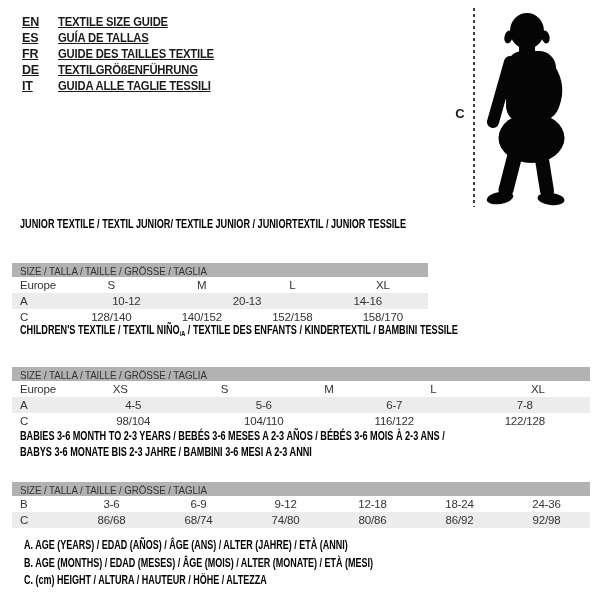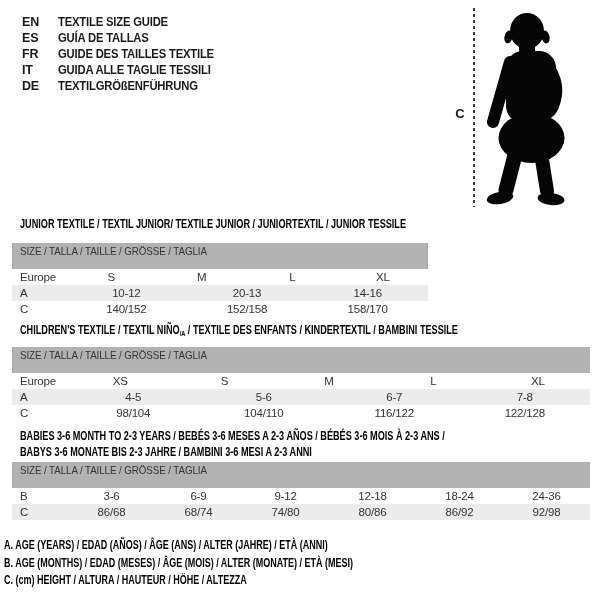--- a/index.html
+++ b/index.html
@@ -13,80 +13,80 @@
   body{
     position:relative;
     width:600px;height:600px;
     background:#ffffff;
     font-family:"Liberation Sans","DejaVu Sans",sans-serif;
     color:var(--text,#1a1a1a);
     overflow:hidden;
   }
   
   .lang-block{position:absolute;left:22px;top:14px;}
-  .lang-row{display:flex;height:16px;line-height:16px;align-items:flex-start;}
+  .lang-row{display:flex;height:16px;line-height:16px;align-items:flex-start;text-decoration:underline;}
   .lang-code{width:36px;font-size:12.5px;font-weight:bold;letter-spacing:-0.2px;}
   .lang-label{display:inline-block;font-size:12.5px;font-weight:bold;white-space:nowrap;
     transform:scaleX(0.9);transform-origin:left center;letter-spacing:-0.2px;}
   
   .figure-line{position:absolute;left:473px;top:8px;width:2px;height:199px;
     background:repeating-linear-gradient(to bottom,#3c3c3c 0 3px,transparent 3px 6px);}
   .c-marker{position:absolute;left:452px;top:106px;width:16px;text-align:center;
     font-size:13px;font-weight:600;}
   .baby-svg{position:absolute;left:480px;top:7px;width:95px;height:200px;}
   
   .t-title{position:absolute;left:20px;font-size:12.5px;font-weight:bold;white-space:nowrap;
     transform:scaleX(0.73);transform-origin:left top;line-height:16px;color:#000;}
   .t-title .sub{font-size:0.62em;vertical-align:-0.28em;}
   
   .size-table{position:absolute;left:12px;}
-  .band{height:26px;line-height:14px;background:var(--band-bg,#b2b2b2);
-    padding-left:8px;overflow:hidden;}
+  .band{height:14px;line-height:14px;background:var(--band-bg,#b2b2b2);
+    padding-left:8px;overflow:hidden;margin-top:20px;}
   .band span{display:inline-block;font-size:11.5px;color:#333;white-space:nowrap;
     transform:scaleX(0.85);transform-origin:left center;letter-spacing:-0.1px;}
   .srow{display:flex;height:16px;line-height:16px;font-size:11.5px;color:#333;
     letter-spacing:-0.2px;}
   .srow.alt{background:var(--alt-row-bg,#ececec);}
   .lbl{width:54px;padding-left:8px;text-align:left;}
   .t2 .lbl,.t3 .lbl{width:56px;}
   .cell{flex:1;text-align:center;}
   .table1{top:243px;width:416px;}
   .table2{top:347px;width:578px;}
   .table3{top:462px;width:578px;}
   .title1{top:216px;}
   .title2{top:322px;}
   .title3{top:428px;}
   
-  .footnotes{position:absolute;left:4px;top:537px;}
+  .footnotes{position:absolute;left:24px;top:537px;}
   .footnote{font-size:12px;font-weight:bold;line-height:17.5px;white-space:nowrap;
     transform:scaleX(0.75);transform-origin:left top;color:#000;}
 </style>
 </head>
 <body>
 
 <div class="lang-block">
   <div class="lang-row">
     <span class="lang-code">EN</span>
     <span class="lang-label">TEXTILE SIZE GUIDE</span>
   </div>
   <div class="lang-row">
     <span class="lang-code">ES</span>
     <span class="lang-label">GUÍA DE TALLAS</span>
   </div>
   <div class="lang-row">
     <span class="lang-code">FR</span>
     <span class="lang-label">GUIDE DES TAILLES TEXTILE</span>
   </div>
   <div class="lang-row">
+    <span class="lang-code">DE</span>
+    <span class="lang-label">TEXTILGRÖßENFÜHRUNG</span>
+  </div>
+  <div class="lang-row">
     <span class="lang-code">IT</span>
     <span class="lang-label">GUIDA ALLE TAGLIE TESSILI</span>
-  </div>
-  <div class="lang-row">
-    <span class="lang-code">DE</span>
-    <span class="lang-label">TEXTILGRÖßENFÜHRUNG</span>
   </div>
 </div>
 
 <div class="figure-line"></div>
 <div class="c-marker">C</div>
 <svg class="baby-svg" viewBox="0 0 95 200" xmlns="http://www.w3.org/2000/svg">
   <g fill="#050505" stroke="none">
     <ellipse cx="28.5" cy="30" rx="4" ry="6.5" transform="rotate(14 28.5 30)"></ellipse>
     <ellipse cx="65.5" cy="30" rx="4" ry="6.5" transform="rotate(-14 65.5 30)"></ellipse>
     <ellipse cx="47" cy="24" rx="17" ry="18"></ellipse>
@@ -117,20 +117,21 @@
     <span class="cell">XL</span>
   </div>
   <div class="srow alt">
     <span class="lbl">A</span>
     <span class="cell">10-12</span>
     <span class="cell">20-13</span>
     <span class="cell">14-16</span>
   </div>
   <div class="srow">
     <span class="lbl">C</span>
+    <span class="cell">128/140</span>
     <span class="cell">140/152</span>
     <span class="cell">152/158</span>
     <span class="cell">158/170</span>
   </div>
 </div>
 
 <div class="t-title title2">
   <span>CHILDREN'S TEXTILE / TEXTIL NIÑO</span><span class="sub">/A</span><span> / TEXTILE DES ENFANTS / KINDERTEXTIL / BAMBINI TESSILE</span>
 </div>
 <div class="size-table table2 t2">

